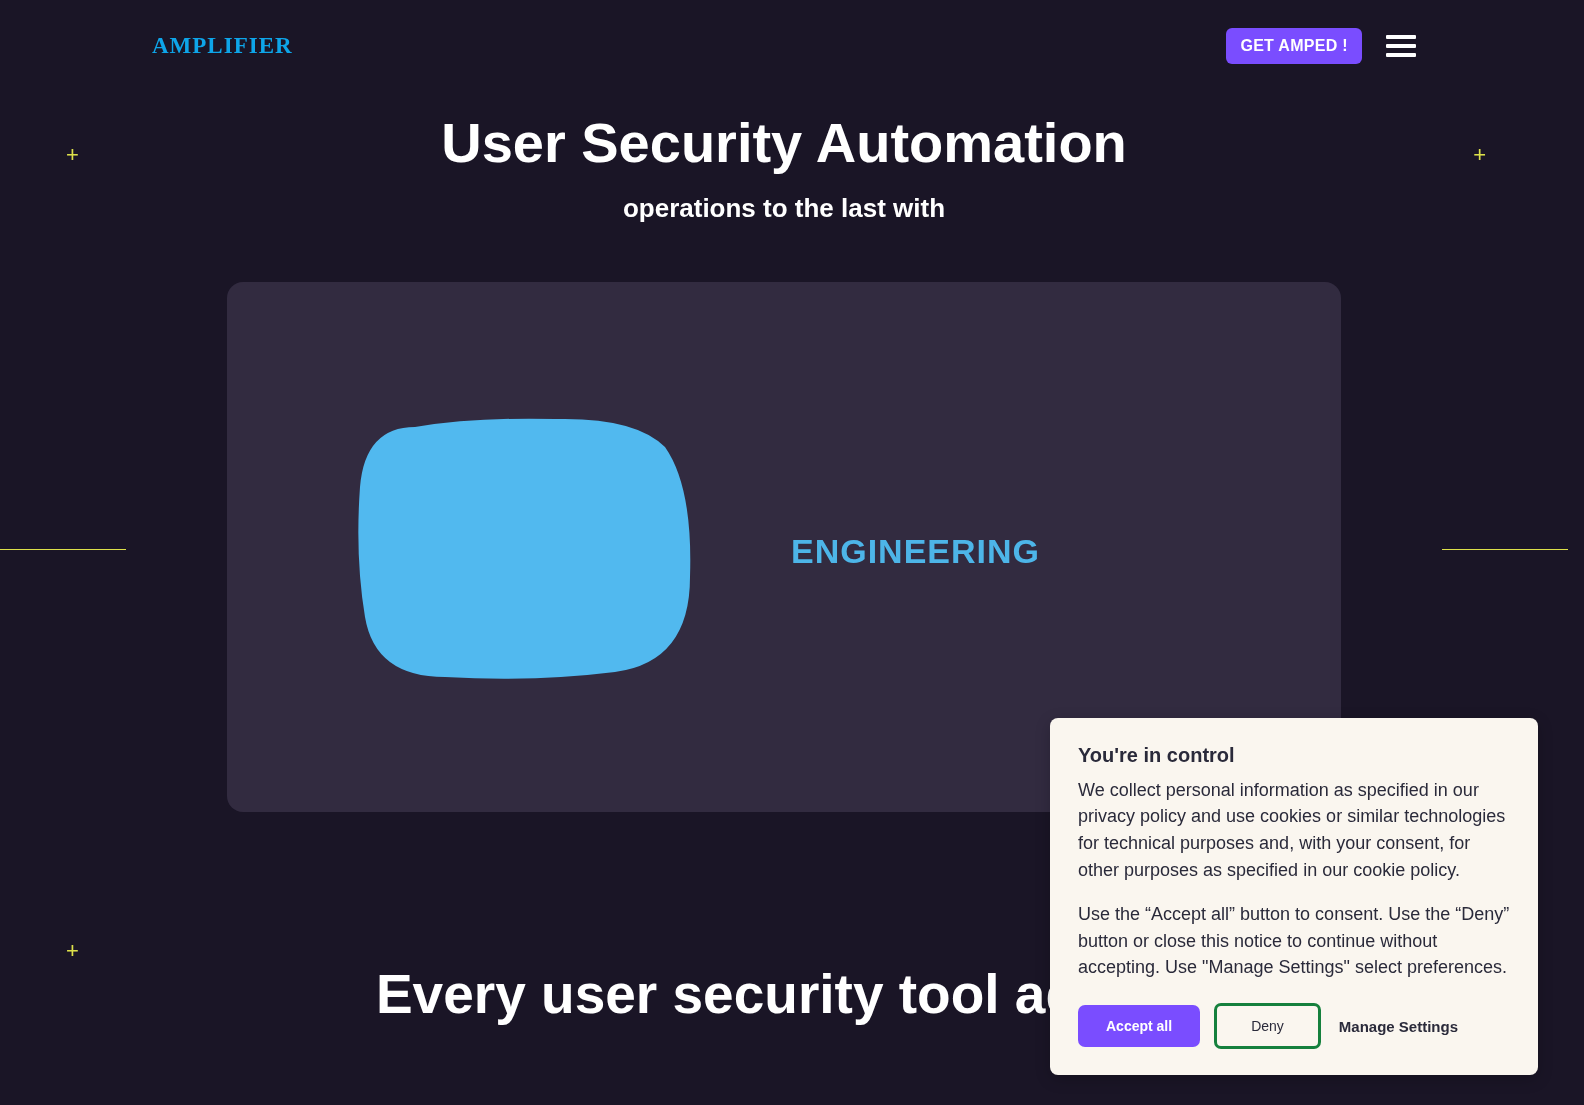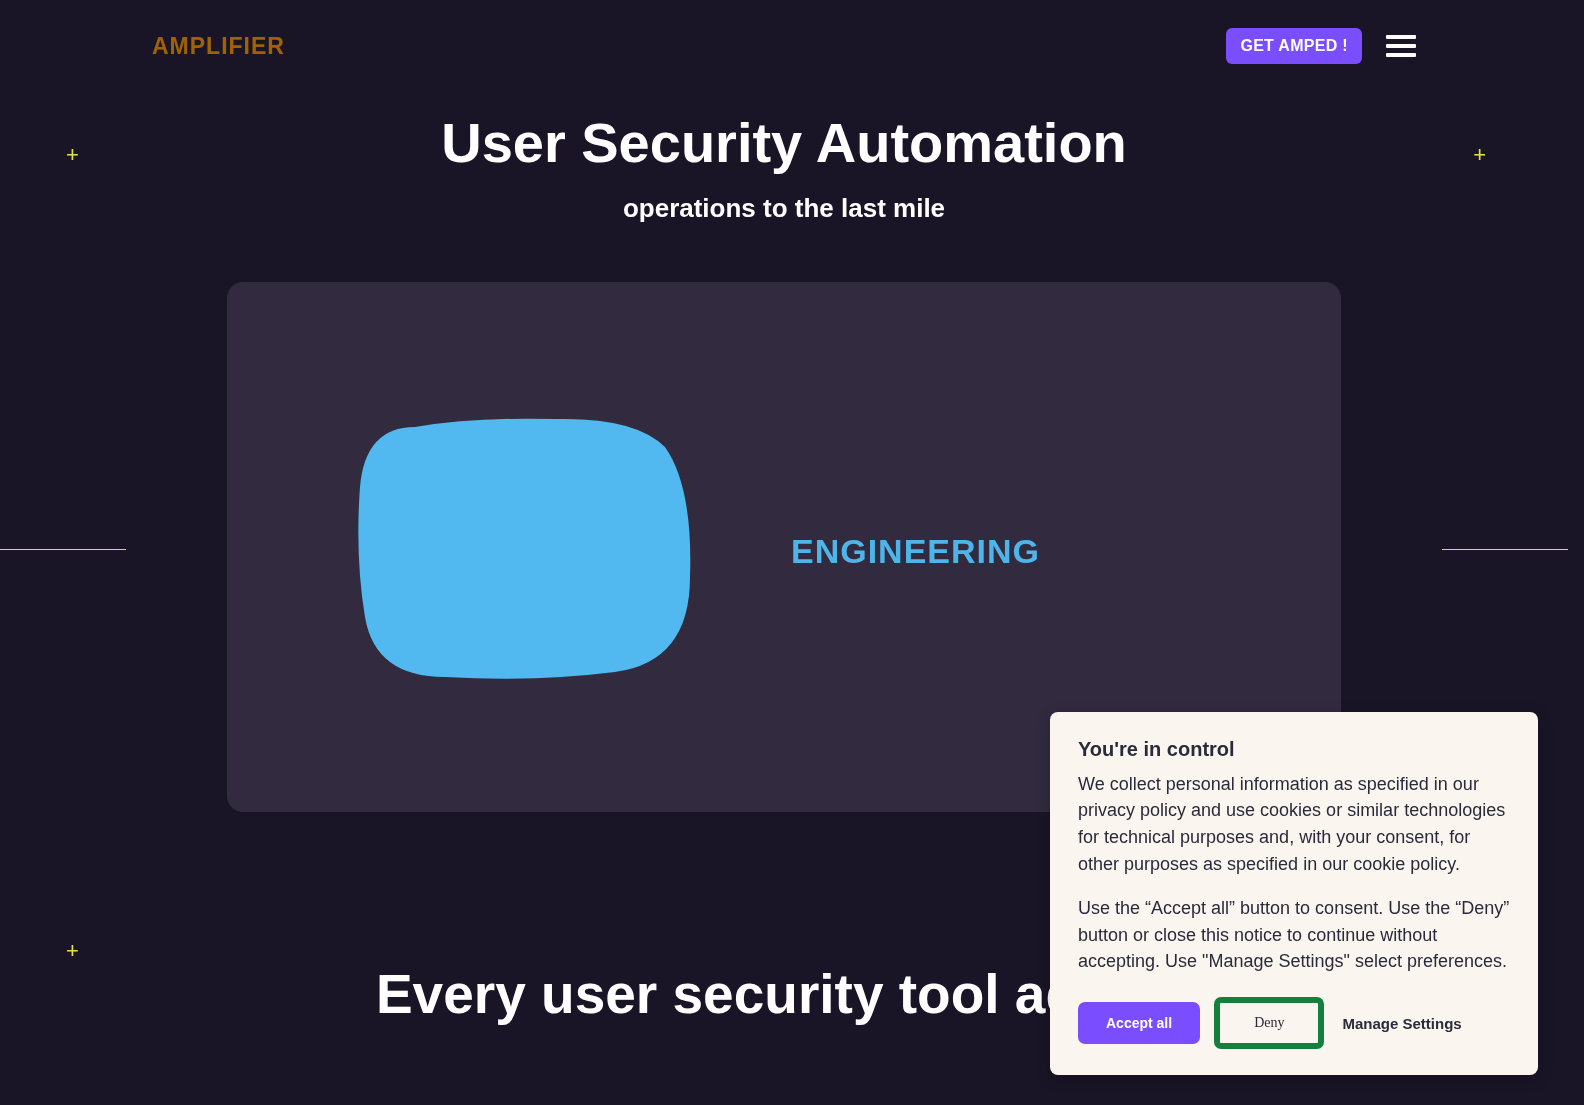--- a/index.html
+++ b/index.html
@@ -42,22 +42,22 @@
     .header {
       display: flex;
       justify-content: space-between;
       align-items: center;
       padding: 28px 152px 28px 152px;
     }
     .logo {
       font-weight: 900;
       font-size: 23px;
       letter-spacing: 1px;
-      color: #a16207;
-      font-family: Liberation Sans, sans-serif;
+      color: #0ea5e9;
+      font-family: Liberation Serif, serif;
     }
     .header-right {
       display: flex;
       align-items: center;
       gap: 24px;
     }
     .get-amped-btn {
       background: #7a4dff;
       color: #ffffff;
       border: none;
@@ -195,27 +195,26 @@
       border: none;
       padding: 13px 28px;
       border-radius: 7px;
       font-size: 14px;
       font-weight: 600;
       cursor: pointer;
     }
     .deny-btn {
       background: transparent;
       color: #2a2a3a;
-      border: 6px solid #15803d;
+      border: 3px solid #15803d;
       padding: 12px 34px;
       border-radius: 7px;
       font-size: 14px;
       font-weight: 500;
       cursor: pointer;
-      font-family: Liberation Serif, serif;
     }
     .manage-link {
       color: #2a2a3a;
       font-size: 15px;
       cursor: pointer;
       margin-left: 4px;
       font-weight: bold;
     }
   </style>
 </head>
@@ -237,21 +236,21 @@
     </div>
 
     <div class="plus plus1">+</div>
     <div class="plus plus2">+</div>
     <div class="line-left"></div>
     <div class="line-right"></div>
     <div class="plus plus3">+</div>
 
     <h1 class="hero-title">User Security Automation</h1>
     <div class="hero-subtitle">
-      <div>operations to the last mile</div>
+      <div>operations to the last with</div>
     </div>
 
     <div class="video-panel">
       <div class="blob">
         <svg viewBox="0 0 340 265">
           <path d="M 60 10 Q 10 10 5 70 Q 0 140 10 200 Q 20 260 90 260 Q 180 265 260 255 Q 335 245 335 160 Q 338 70 310 30 Q 280 0 200 2 Q 120 0 60 10 Z" fill="#51b9ef"></path>
         </svg>
       </div>
       <div class="engineering-label">ENGINEERING</div>
     </div>

